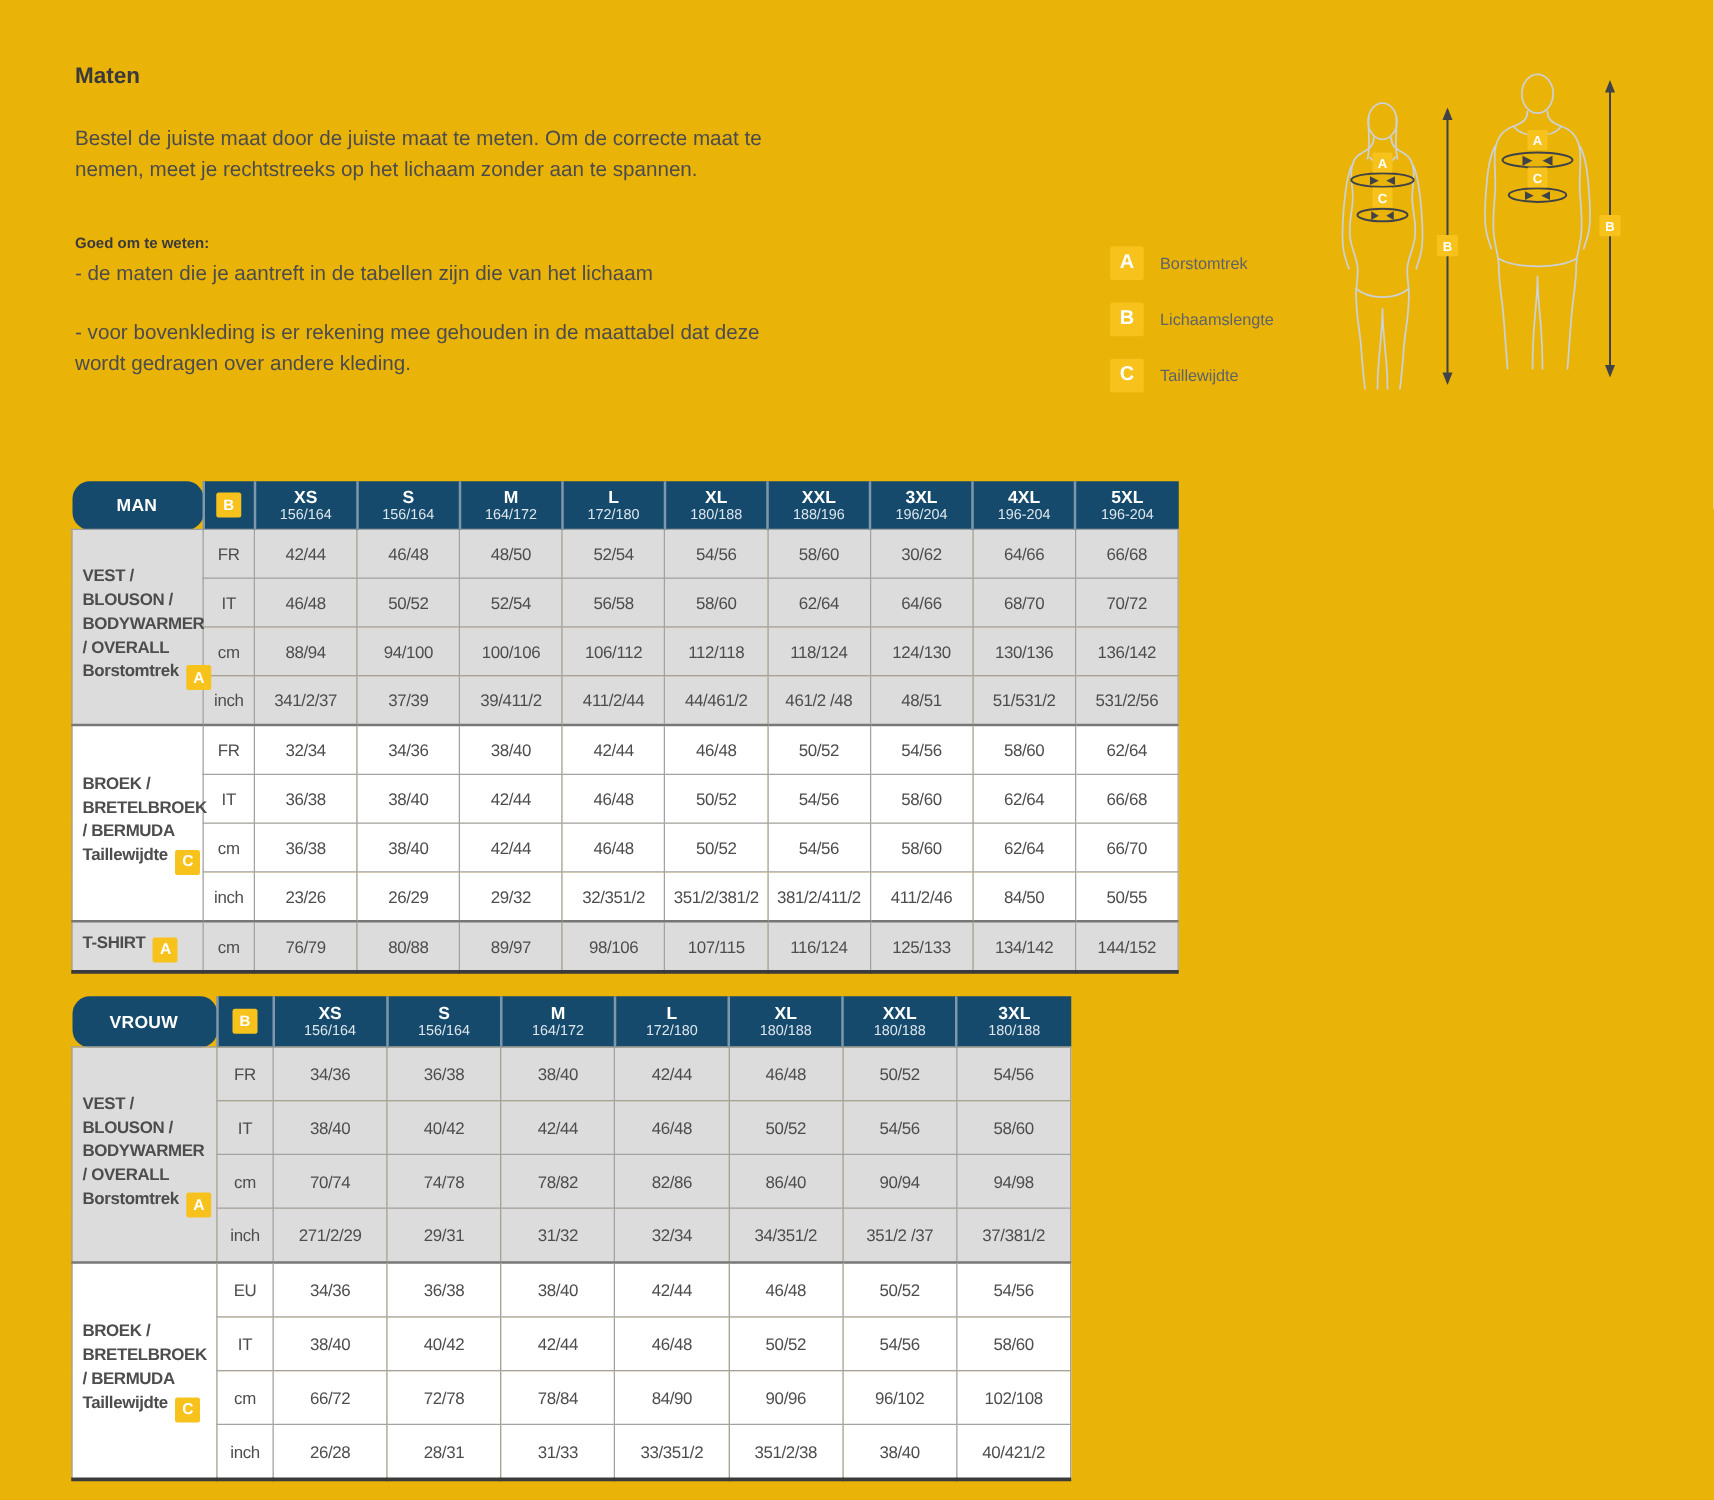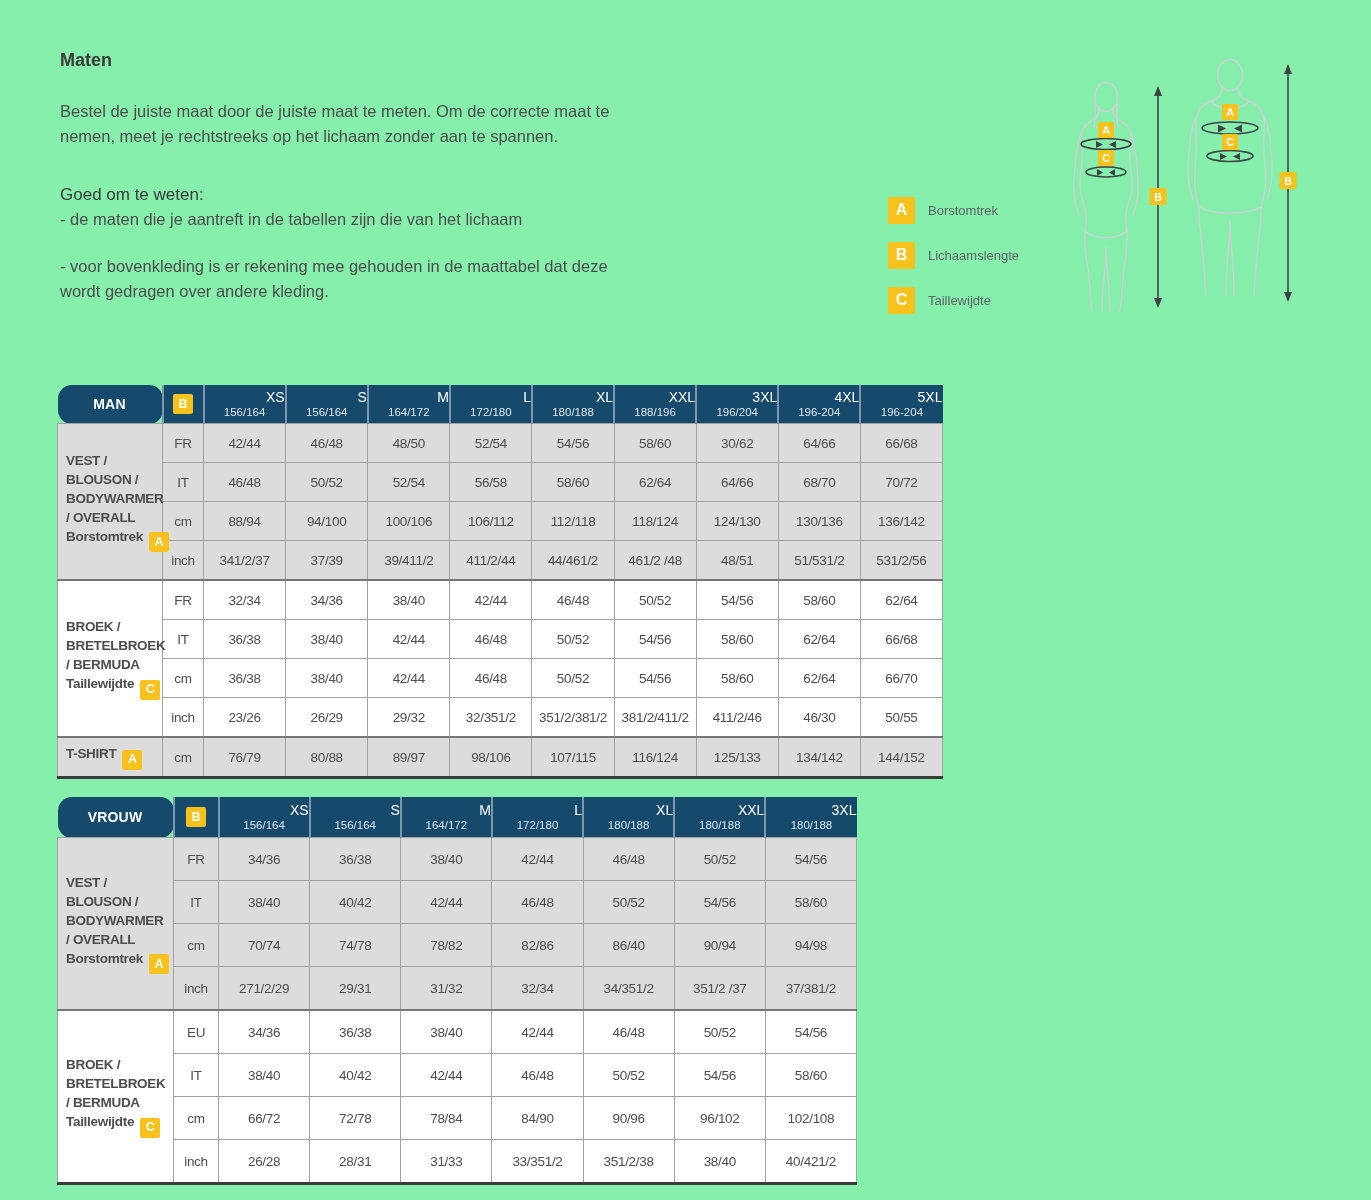--- a/index.html
+++ b/index.html
@@ -1,24 +1,24 @@
 <!DOCTYPE html>
 <html style="--header-bg: #164a6c; --yellow: #f8c21c; --row-gray: #dcdcdc; --row-white: #ffffff;"><head>
 <meta charset="utf-8">
 <style>
   html,body{margin:0;padding:0;background:#fff;}
   .page{
-    position:relative;width:1371px;height:1200px;background:#86efac;overflow:hidden;
+    position:relative;width:1371px;height:1200px;background:#eab308;overflow:hidden;
     font-family:"Liberation Sans",sans-serif;color:#4a4a4a;
   }
   
   .intro-block{position:absolute;left:60px;top:50px;width:560px;}
   .page-title{font-size:18px;font-weight:bold;color:#3a3a3a;margin:0 0 28px 0;}
   .intro-text{font-size:16.5px;line-height:25px;color:#4c4c4c;margin:0 0 33px 0;}
-  .note-title{font-size:17px;font-weight:normal;color:#3a3a3a;margin:0;line-height:25px;}
+  .note-title{font-size:12px;font-weight:bold;color:#3a3a3a;margin:0;line-height:25px;}
   .note-text{font-size:16.5px;line-height:25px;color:#4c4c4c;margin:0 0 22px 0;}
   
   .legend{position:absolute;left:888px;top:196px;}
   .legend-item{display:flex;align-items:center;height:28px;margin-bottom:17px;}
   .legend-badge{
     width:27px;height:27px;background:var(--yellow,#f8c21c);color:#fff;font-weight:bold;
     font-size:16px;display:flex;align-items:center;justify-content:center;border-radius:2px;flex:0 0 auto;
   }
   .legend-label{font-size:13px;color:#5f6368;margin-left:13px;}
   
@@ -36,21 +36,21 @@
   table.vrouw{left:57px;top:797px;width:800px;}
   .man col.c-label{width:105px;} .man col.c-unit{width:41px;}
   .vrouw col.c-label{width:116px;} .vrouw col.c-unit{width:45px;}
   .size-table th{
     background:var(--header-bg,#164a6c);color:#fff;border-left:2px solid #7e97aa;
     padding:0;vertical-align:middle;text-align:center;
   }
   .man th{height:38px;} .vrouw th{height:40px;}
   .size-table th:first-child{border-left:none;border-radius:14px;}
   .t-title{font-size:14px;font-weight:bold;letter-spacing:.2px;}
-  .size-label{font-size:14px;font-weight:normal;line-height:15px;text-align:right;}
+  .size-label{font-size:14px;font-weight:bold;line-height:15px;}
   .size-range{font-size:11.5px;font-weight:normal;color:#dde6ed;line-height:13px;margin-top:1px;}
   .size-table td{
     border:1px solid #a2a2a2;text-align:center;vertical-align:middle;
     font-size:13.5px;color:#4d4d4d;letter-spacing:-0.3px;padding:0 2px;
   }
   .man td{height:38px;} .vrouw td{height:42px;}
   .shaded{background:var(--row-gray,#dcdcdc);}
   .plain{background:var(--row-white,#ffffff);}
   tr.section-start td{border-top:2px solid #777777;}
   .c-label-cell{text-align:left !important;padding:0 4px 0 8px !important;
@@ -299,21 +299,21 @@
         </tr>
         <tr>
           <td class="c-unit-cell plain">inch</td>
           <td class="c-val plain">23/26</td>
           <td class="c-val plain">26/29</td>
           <td class="c-val plain">29/32</td>
           <td class="c-val plain">32/351/2</td>
           <td class="c-val plain">351/2/381/2</td>
           <td class="c-val plain">381/2/411/2</td>
           <td class="c-val plain">411/2/46</td>
-          <td class="c-val plain">46/30</td>
+          <td class="c-val plain">84/50</td>
           <td class="c-val plain">50/55</td>
         </tr>
         <tr class="section-start">
           <td class="c-label-cell shaded" rowspan="1">
             <div class="lbl-line">T-SHIRT<span class="badge badge-inline">A</span></div>
           </td>
           <td class="c-unit-cell shaded">cm</td>
           <td class="c-val shaded">76/79</td>
           <td class="c-val shaded">80/88</td>
           <td class="c-val shaded">89/97</td>

